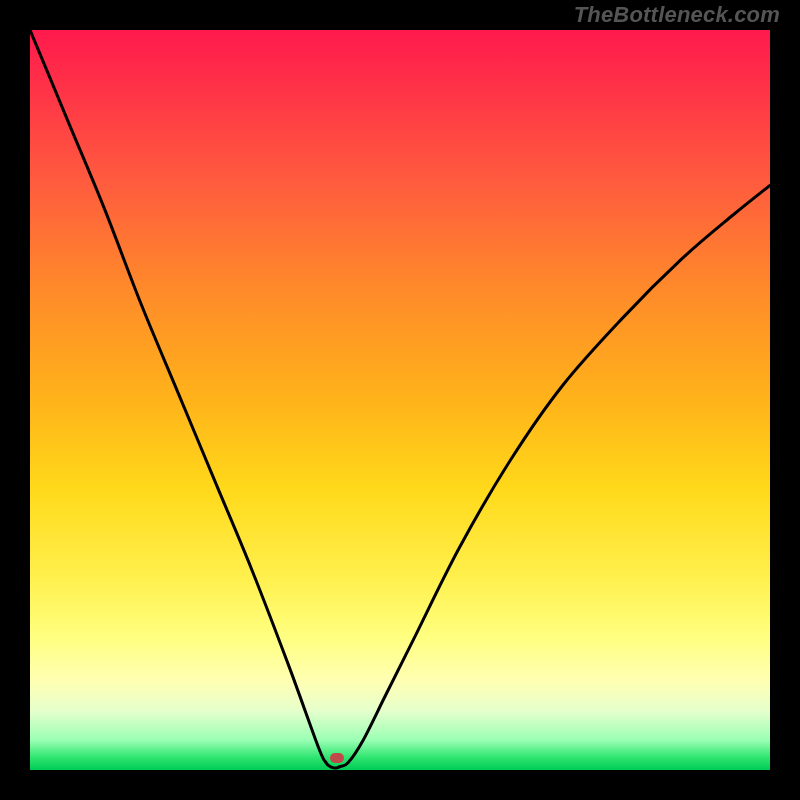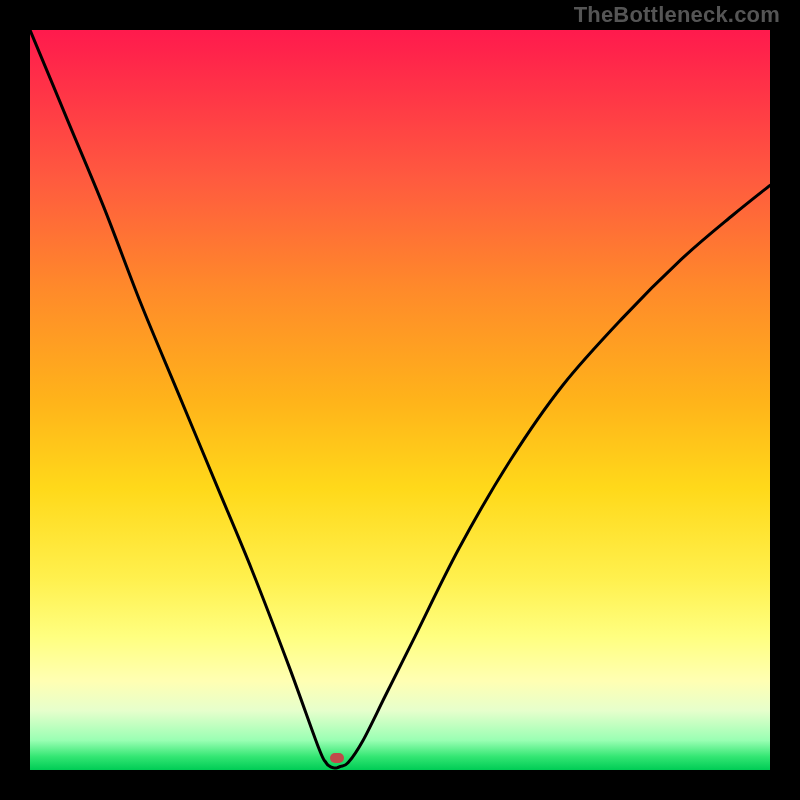--- a/index.html
+++ b/index.html
@@ -11,20 +11,21 @@
     font-family: Arial, Helvetica, sans-serif;
     overflow: hidden;
   }
   .frame {
     position: absolute;
     left: 0;
     top: 0;
     width: 800px;
     height: 800px;
     background: #000;
+    font-style: italic;
   }
   .watermark {
     position: absolute;
     top: 2px;
     right: 20px;
     color: #555;
     font-size: 22px;
     font-weight: 600;
     letter-spacing: 0.2px;
     user-select: none;

